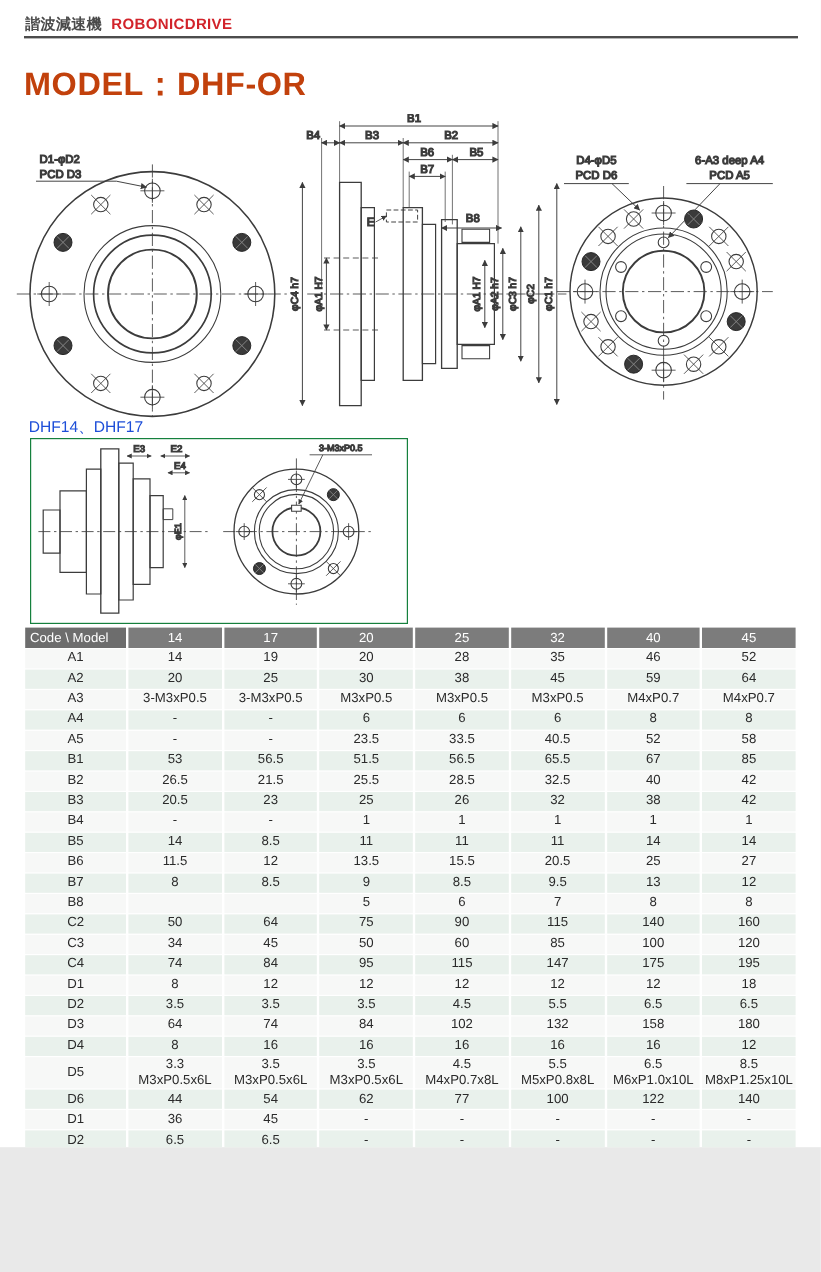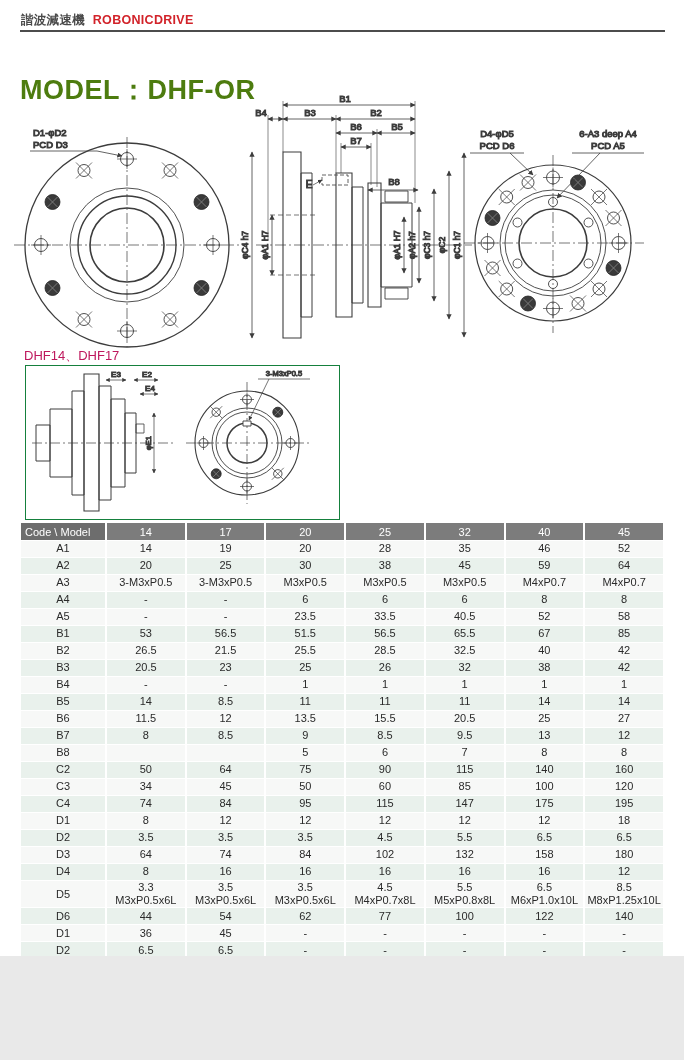--- a/index.html
+++ b/index.html
@@ -6,23 +6,23 @@
   body { background: #e9e9e9; font-family: "Liberation Sans", sans-serif; }
   .page {
     position: relative; width: 684px; height: 956px;
     background: #ffffff; overflow: hidden;
     font-family: "Liberation Sans", sans-serif; color: #222;
   }
   .brand-row { position: absolute; top: 12px; left: 21px; font-size: 12.5px; font-weight: bold; letter-spacing: .3px; }
   .brand-prefix { color: #4a4a4a; }
   .brand-name { color: #d2232a; margin-left: 4px; }
   .header-rule { position: absolute; top: 30px; left: 20px; right: 19px; height: 2px; background: #4c4c4c; }
-  .page-title { position: absolute; top: 72px; left: 20px; font-size: 27px; font-weight: bold; color: #4d7c0f; letter-spacing: .5px; }
+  .page-title { position: absolute; top: 52px; left: 20px; font-size: 27px; font-weight: bold; color: #c2410c; letter-spacing: .5px; }
   .main-drawings { position: absolute; top: 95px; left: 0; }
-  .sub-heading { position: absolute; top: 347px; left: 24px; font-size: 13px; color: #be185d; }
+  .sub-heading { position: absolute; top: 347px; left: 24px; font-size: 13px; color: #1d4ed8; }
   .sub-box { position: absolute; top: 365px; left: 25px; width: 315px; height: 155px; border: 1px solid #15803d; background: #fff; }
   svg line, svg circle, svg rect, svg path, svg polyline { vector-effect: non-scaling-stroke; }
   svg text { fill: #333; font-family: "Liberation Sans", sans-serif; }
 
   .spec-table-wrap { position: absolute; top: 522px; left: 19px; width: 646px; }
   table.spec { border-collapse: separate; border-spacing: 2px 1px; table-layout: fixed; width: 646px; font-size: 11px; }
   table.spec col.code-col { width: 84px; }
   table.spec th {
     background: #7c7c7c; color: #fff; font-weight: normal; height: 17px;
     text-align: center; font-size: 11px; margin-top: 28px;

